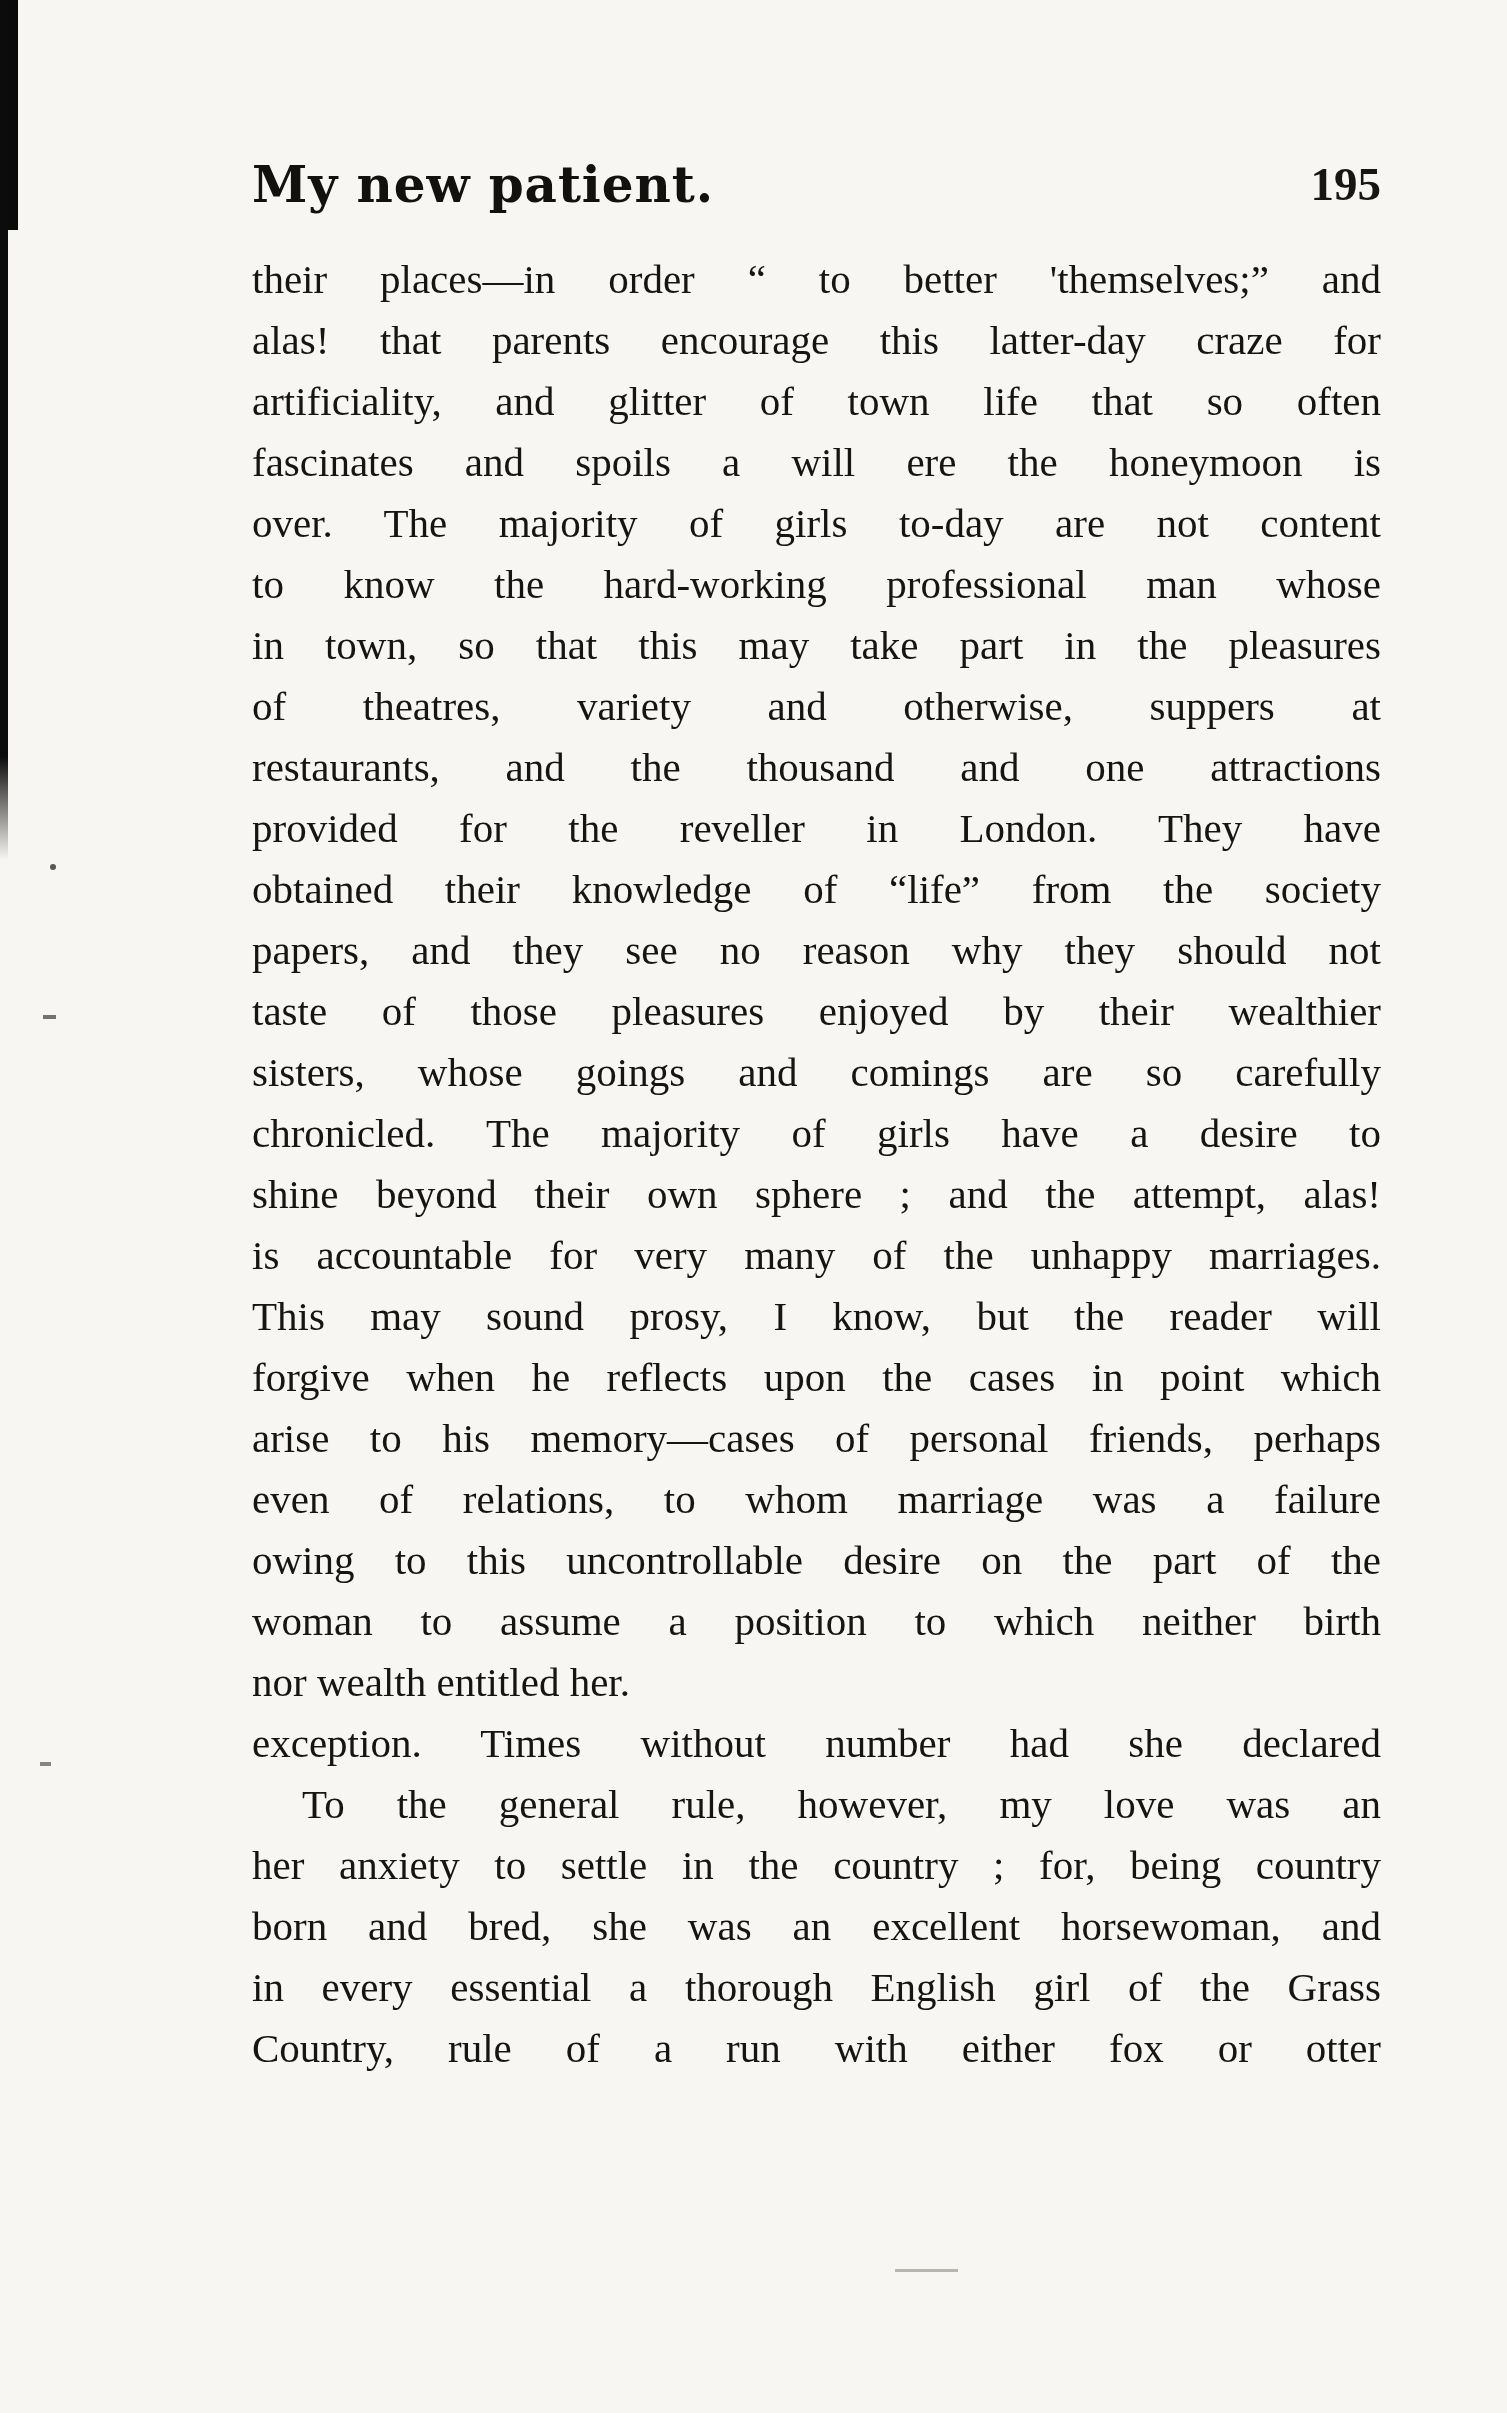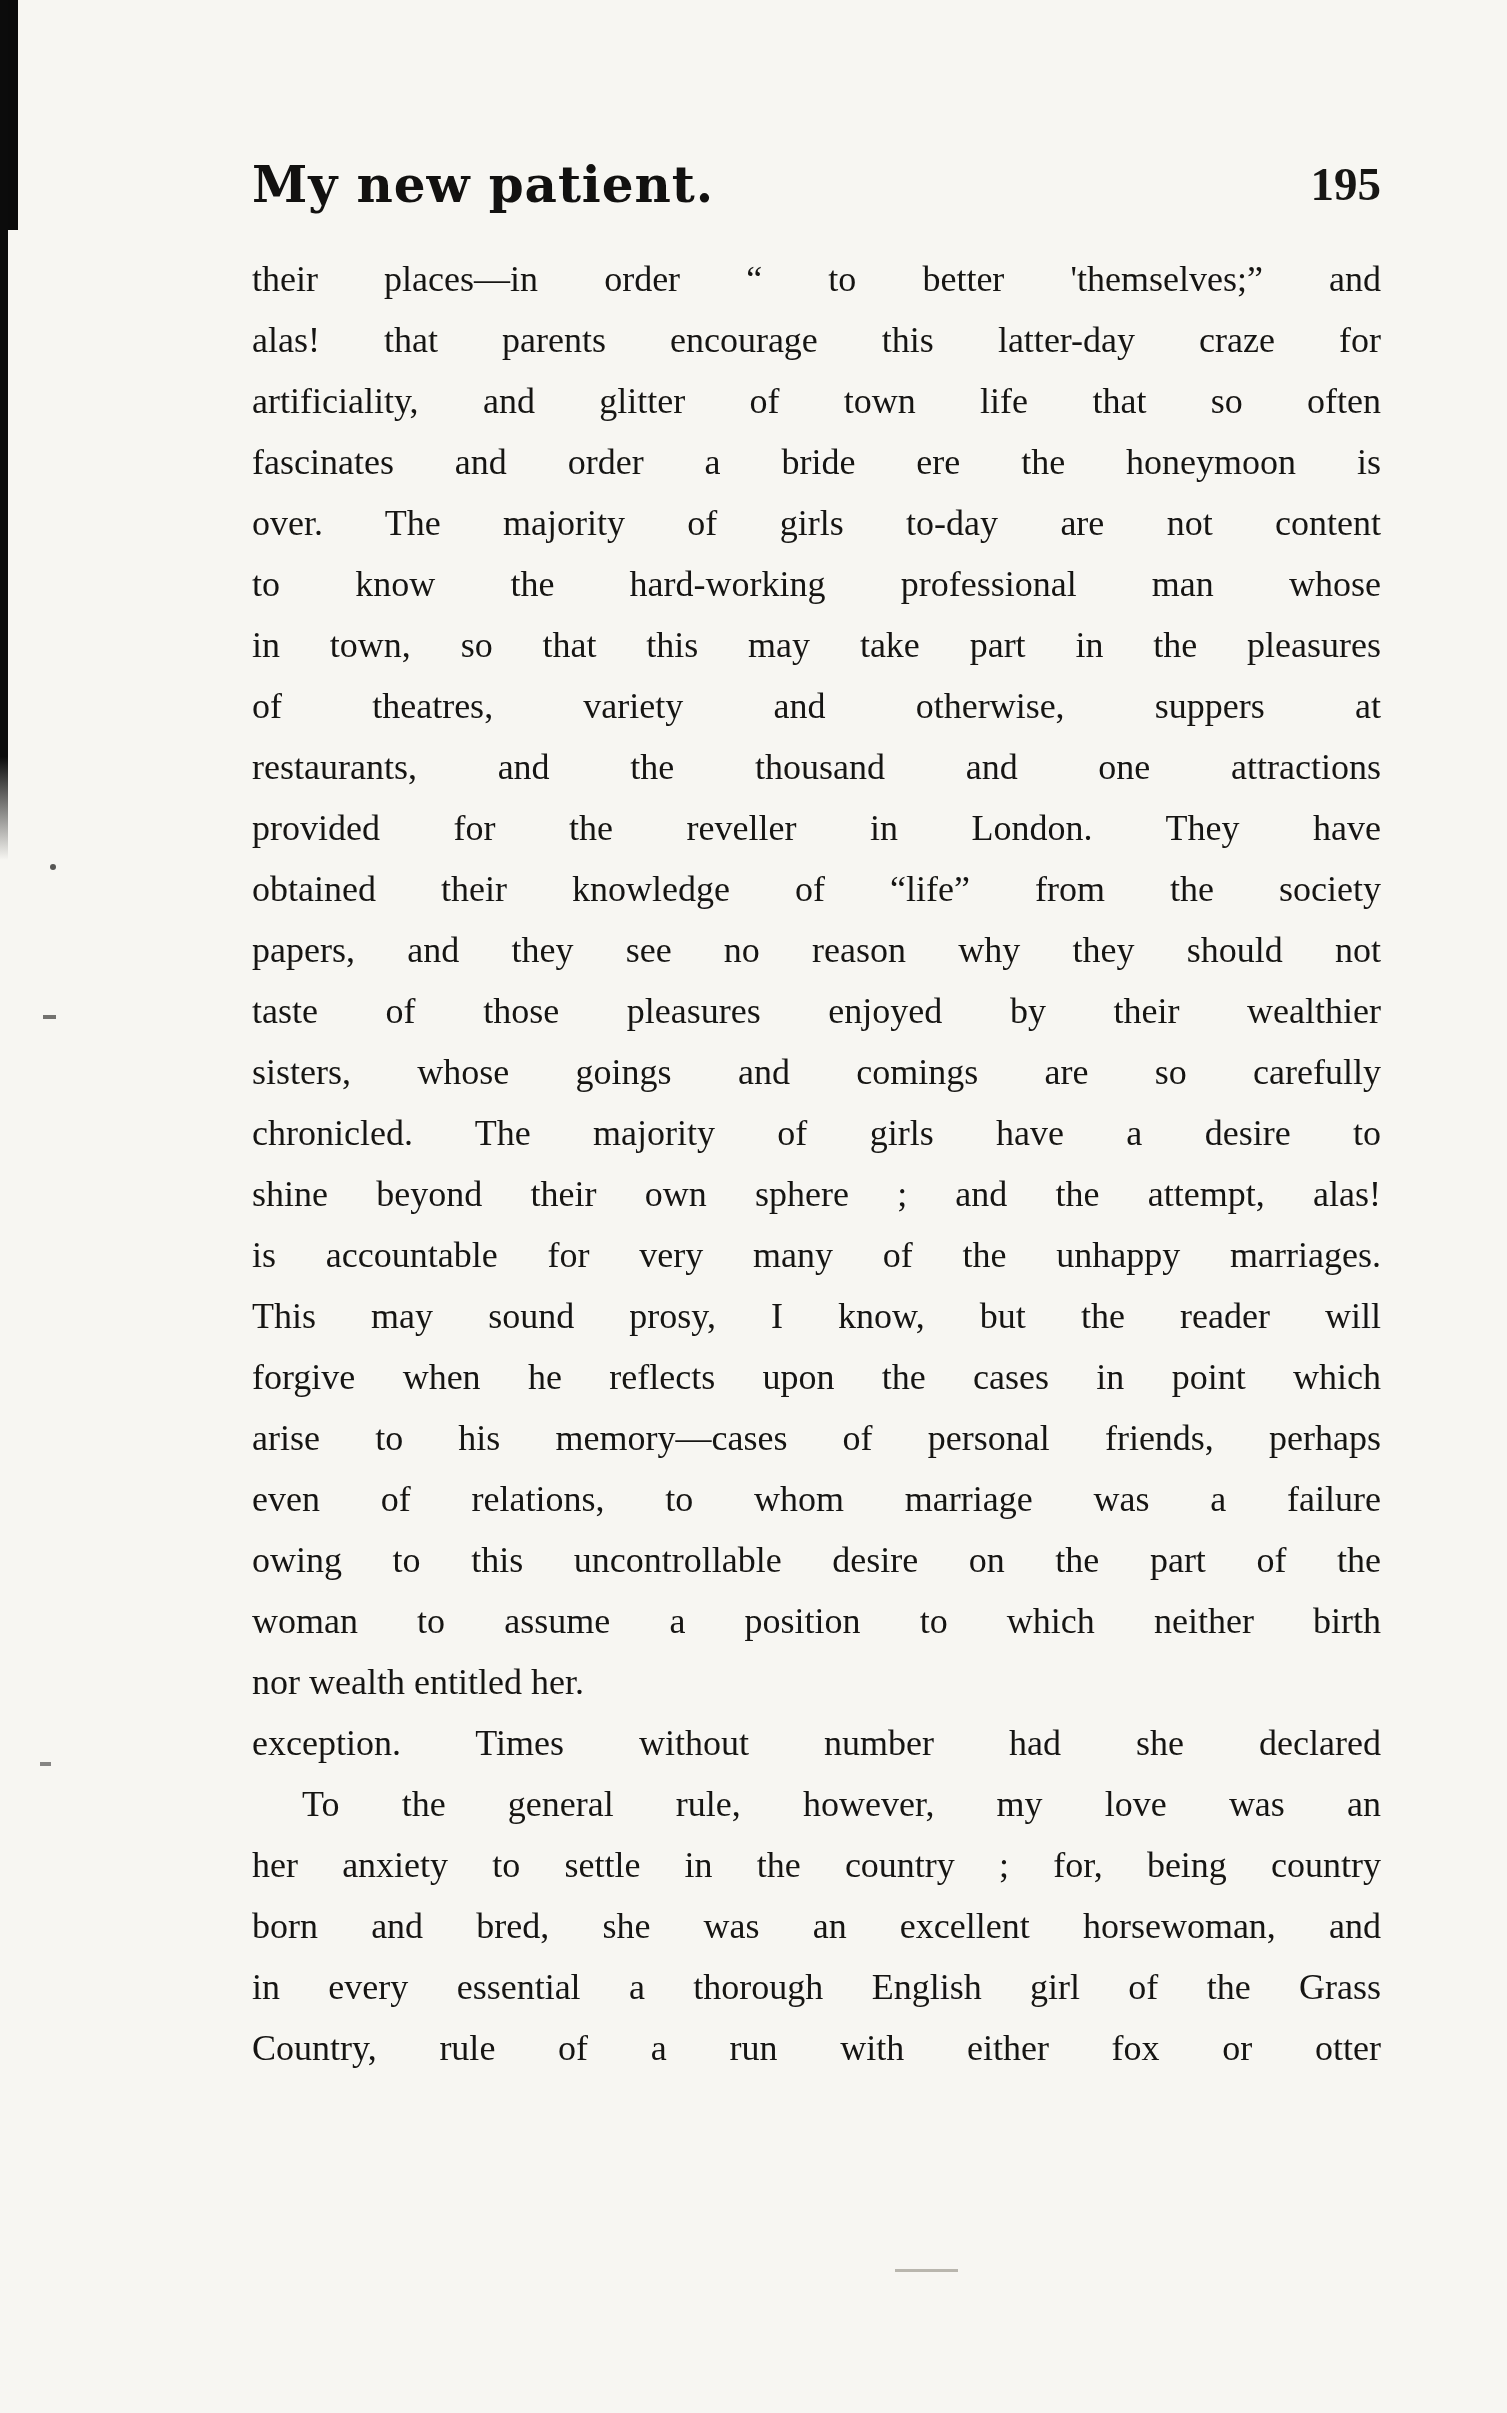--- a/index.html
+++ b/index.html
@@ -56,21 +56,21 @@
     right: 0; top: 1.7px;
     font-size: 47px;
     font-weight: 700;
     color: #171614;
   }
 
   
   .text-block {
     margin: 33px 126px 0 252px;
     width: 1129px;
-    font-size: 36px;
+    font-size: 41px;
     line-height: 61px;
   }
   .line {
     text-align: justify;
     text-align-last: justify;
     white-space: normal;
   }
   .line.no-just { text-align-last: left; }
   .line.indent  { padding-left: 50px; }
 </style>
@@ -88,21 +88,21 @@
 
   <header class="running-header">
     <span class="header-title">My new patient.</span>
     <span class="page-number">195</span>
   </header>
 
   <main class="text-block" id="text-block">
       <div class="line">their places—in order “ to better 'themselves;” and</div>
       <div class="line">alas! that parents encourage this latter-day craze for</div>
       <div class="line">artificiality, and glitter of town life that so often</div>
-      <div class="line">fascinates and order a bride ere the honeymoon is</div>
+      <div class="line">fascinates and spoils a will ere the honeymoon is</div>
       <div class="line">over.  The majority of girls to-day are not content</div>
       <div class="line">to know the hard-working professional man whose</div>
       <div class="line">in town, so that this may take part in the pleasures</div>
       <div class="line">of theatres, variety and otherwise, suppers at</div>
       <div class="line">restaurants, and the thousand and one attractions</div>
       <div class="line">provided for the reveller in London.  They have</div>
       <div class="line">obtained their knowledge of “life” from the society</div>
       <div class="line">papers, and they see no reason why they should not</div>
       <div class="line">taste of those pleasures enjoyed by their wealthier</div>
       <div class="line">sisters, whose goings and comings are so carefully</div>

